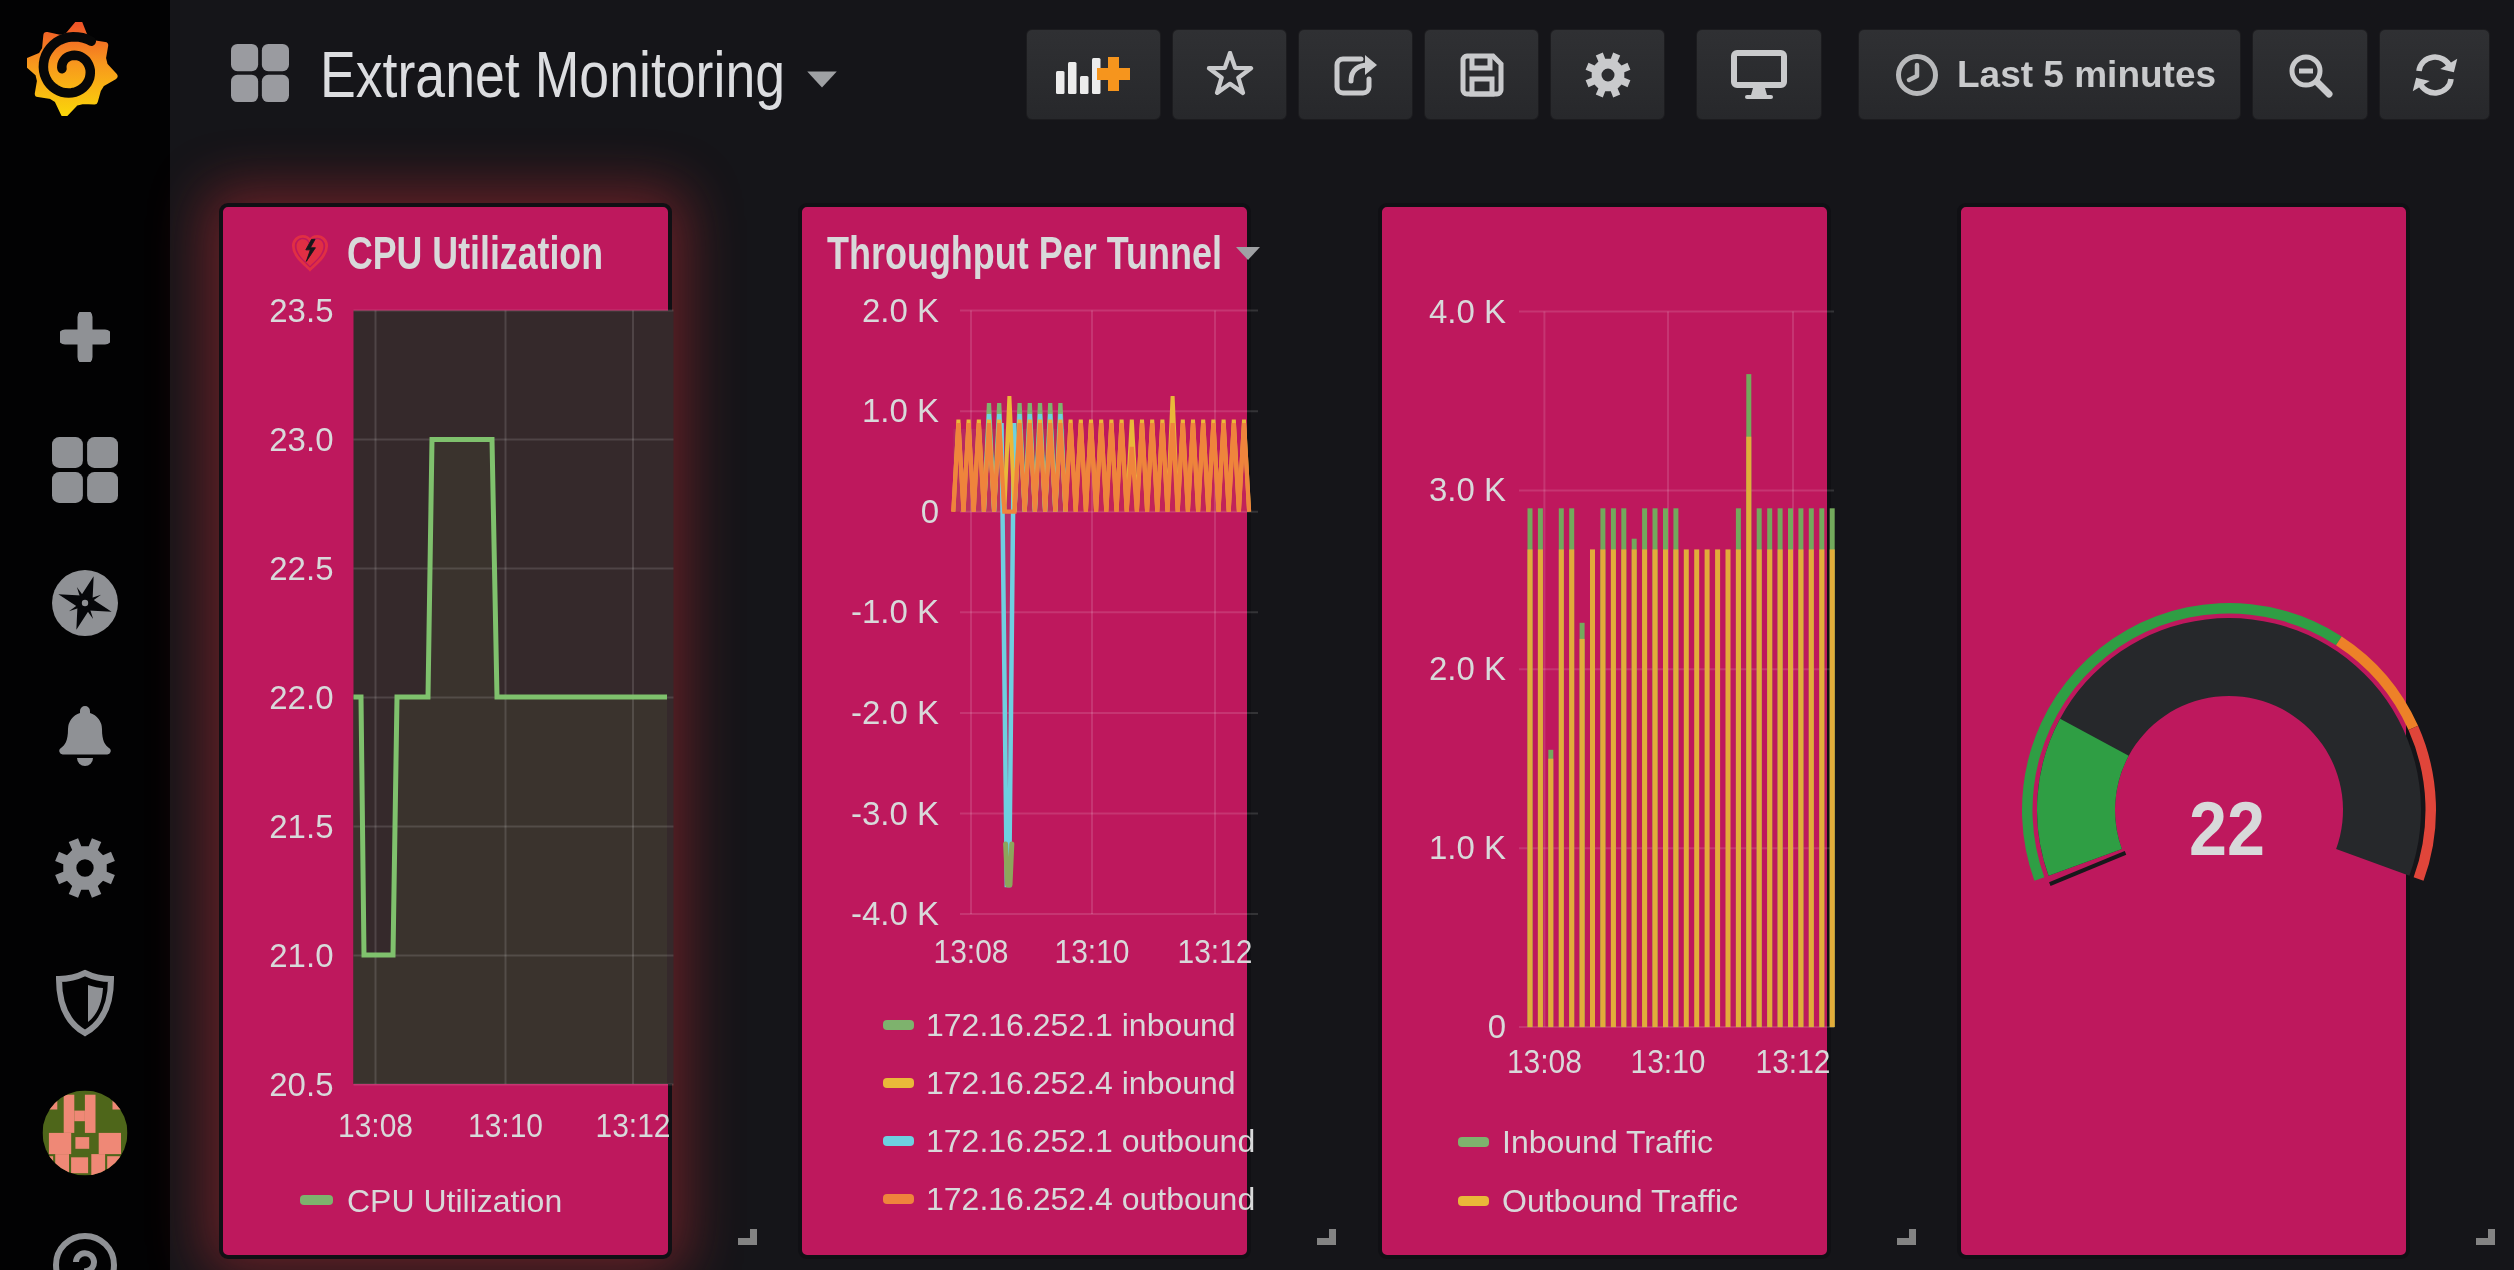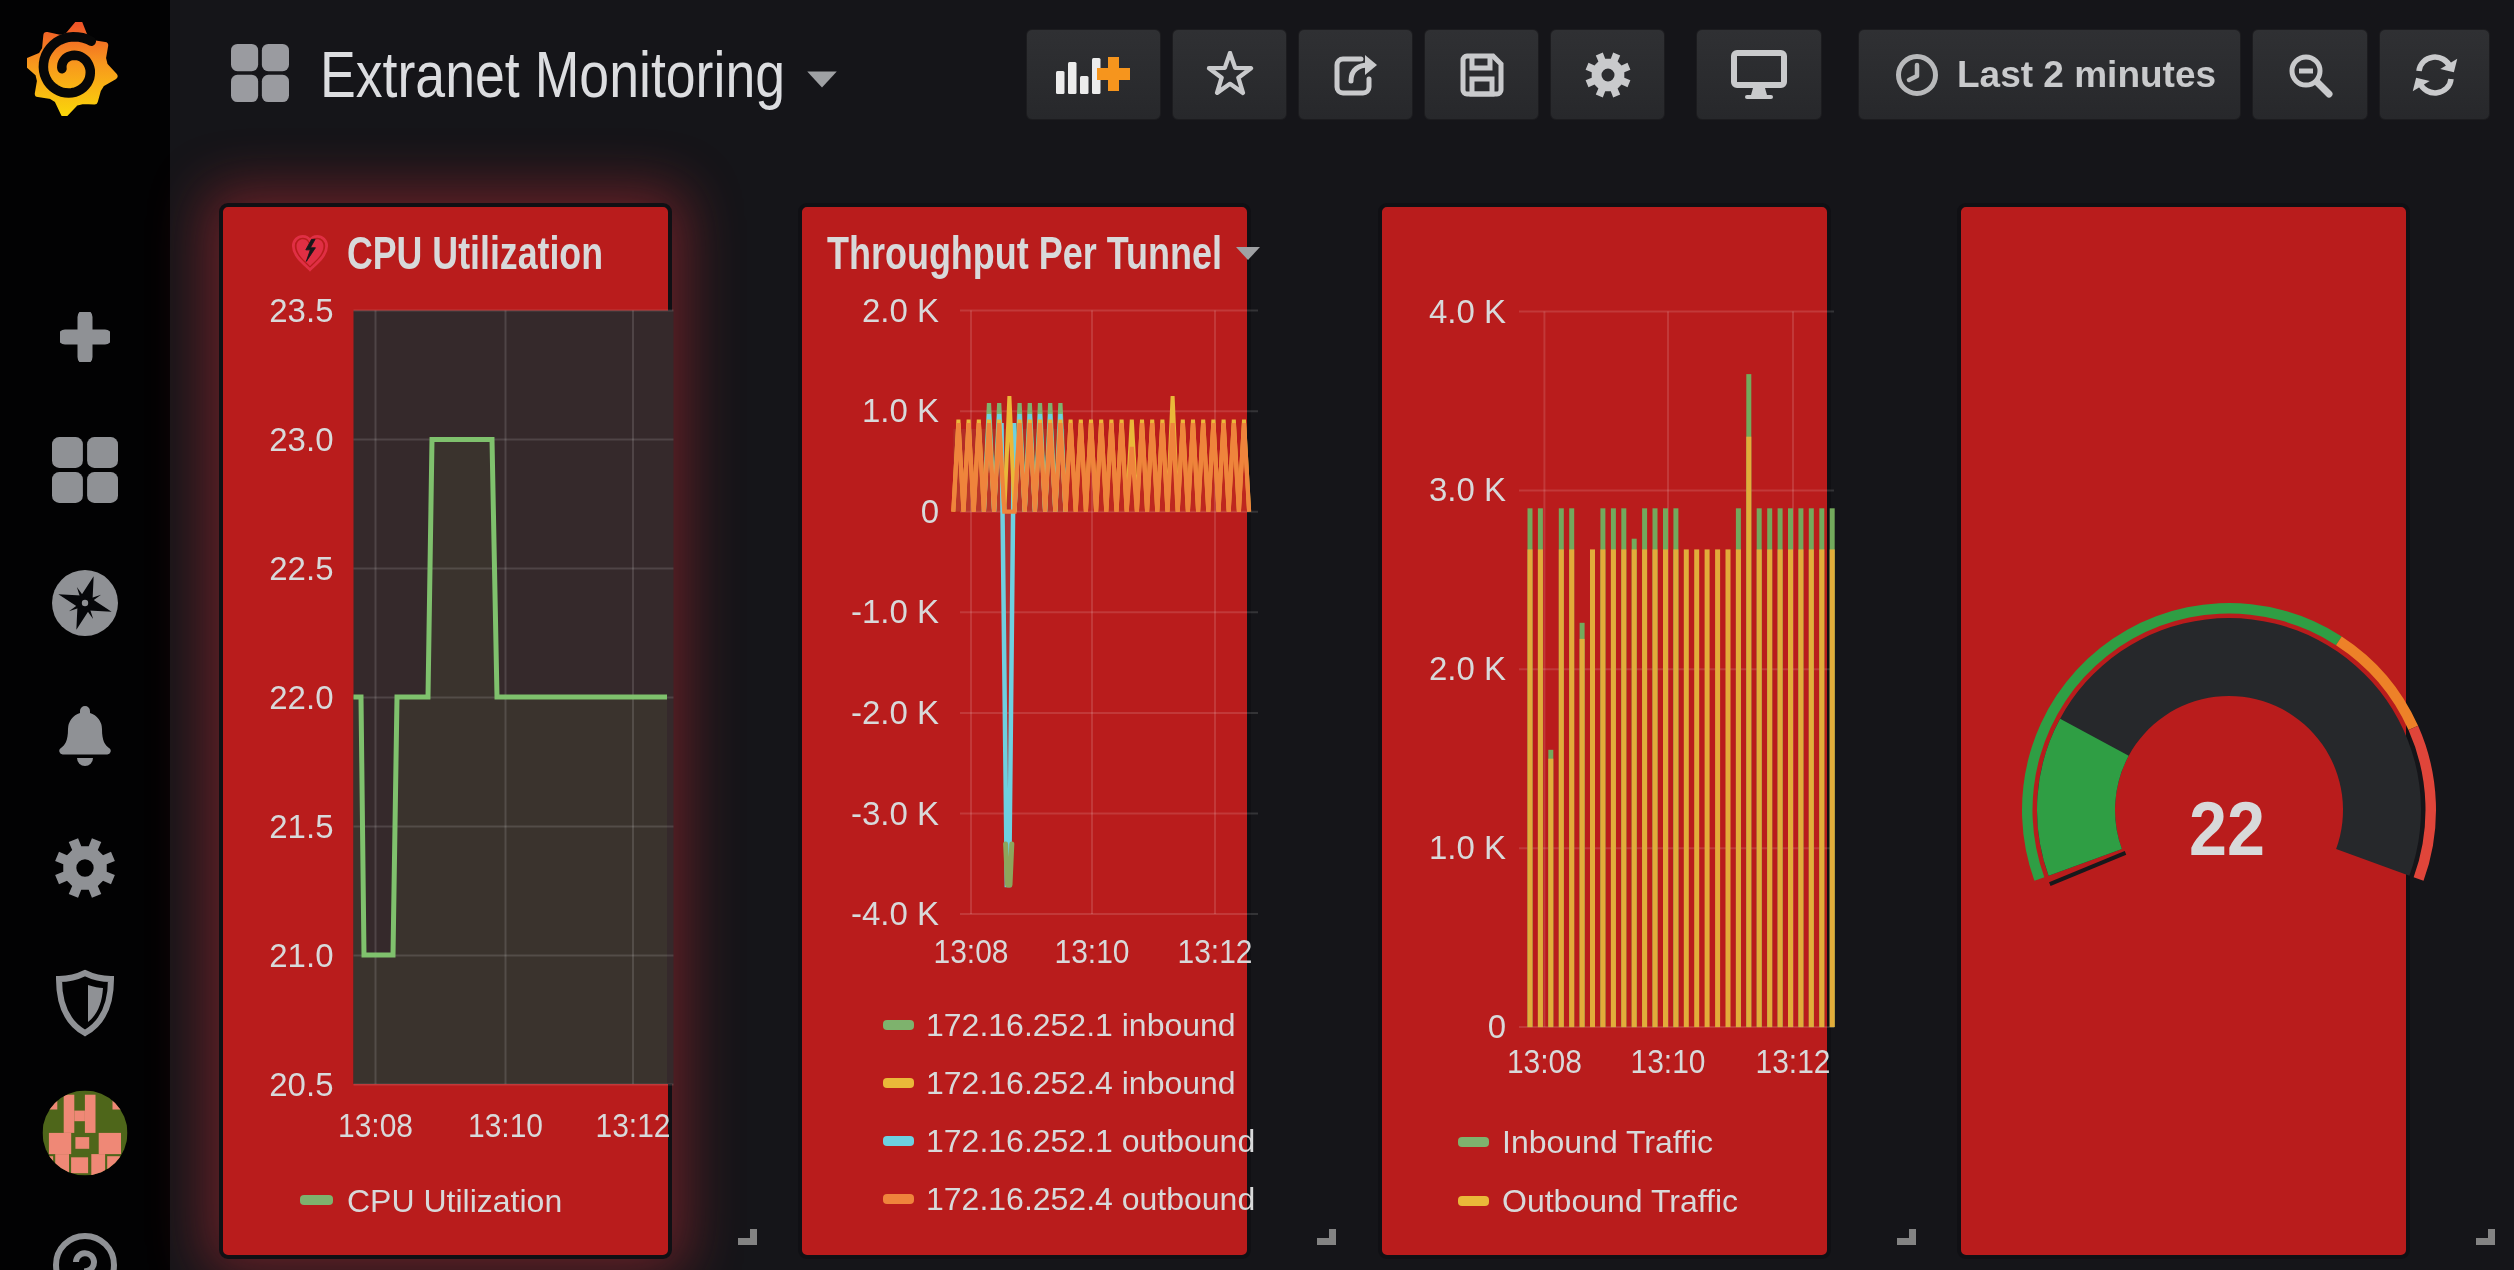--- a/index.html
+++ b/index.html
@@ -2,21 +2,21 @@
 <html><head><meta charset="utf-8">
 <style>
 * { margin:0; padding:0; box-sizing:border-box; }
 html,body { width:2514px; height:1270px; overflow:hidden; background:#151519;
   font-family:"Liberation Sans",sans-serif; }
 .sidebar { position:absolute; left:0; top:0; width:170px; height:1270px; background:#020203; }
 .logo { position:absolute; left:27px; top:22px; }
 .sic { position:absolute; left:85px; transform:translate(-50%,-50%); display:flex; }
 .nbtn { position:absolute; top:29px; height:91px; background:linear-gradient(180deg,#2f3033,#27282b); border:1px solid #1c1c1f;
   border-radius:6px; display:flex; align-items:center; justify-content:center; }
-.panel { position:absolute; top:203px; width:453px; height:1056px; background:#b91c1c;
+.panel { position:absolute; top:203px; width:453px; height:1056px; background:#be185d;
   border:4px solid #101014; border-radius:9px; }
 .ptitle { position:absolute; top:14px; left:0; width:100%; height:64px; display:flex;
   align-items:center; justify-content:center; font-size:46px; font-weight:700; color:#d8d9da;
   white-space:nowrap; }
 .plot { position:absolute; left:0; top:0; }
 </style></head>
 <body>
 <div class="sidebar">
   <div class="logo"><svg width="94" height="94" viewBox="0 0 94 94">
 <defs>
@@ -147,21 +147,21 @@
 <rect x="3" y="3" width="50" height="32" rx="3" fill="none" stroke="#c9cacc" stroke-width="6"></rect>
 <path d="M22 38 h12 l2 7 h-16 Z" fill="#c9cacc"></path>
 <rect x="14" y="45" width="28" height="4" rx="2" fill="#c9cacc"></rect>
 </svg>
   </div>
 <div class="nbtn" style="left:1858px;width:383px;justify-content:flex-start;padding-left:36px">
 <svg width="44" height="44" viewBox="0 0 44 44">
 <circle cx="22" cy="22" r="18.5" fill="none" stroke="#b8b9bb" stroke-width="5"></circle>
 <path d="M22 12 V23 L14 27" fill="none" stroke="#b8b9bb" stroke-width="4.5" stroke-linecap="round" stroke-linejoin="round"></path>
 </svg>
-    <span style="margin-left:18px;font-size:37px;font-weight:700;color:#c9cacc">Last 2 minutes</span>
+    <span style="margin-left:18px;font-size:37px;font-weight:700;color:#c9cacc">Last 5 minutes</span>
   </div>
 <div class="nbtn" style="left:2252px;width:116px">
     <svg width="48" height="48" viewBox="0 0 48 48">
 <circle cx="20" cy="20" r="14" fill="none" stroke="#c9cacc" stroke-width="5"></circle>
 <line x1="13" y1="20" x2="27" y2="20" stroke="#c9cacc" stroke-width="5"></line>
 <line x1="31" y1="31" x2="43" y2="43" stroke="#c9cacc" stroke-width="7" stroke-linecap="round"></line>
 </svg>
   </div>
 <div class="nbtn" style="left:2379px;width:111px">
     <svg width="48" height="44" viewBox="0 0 48 44">

